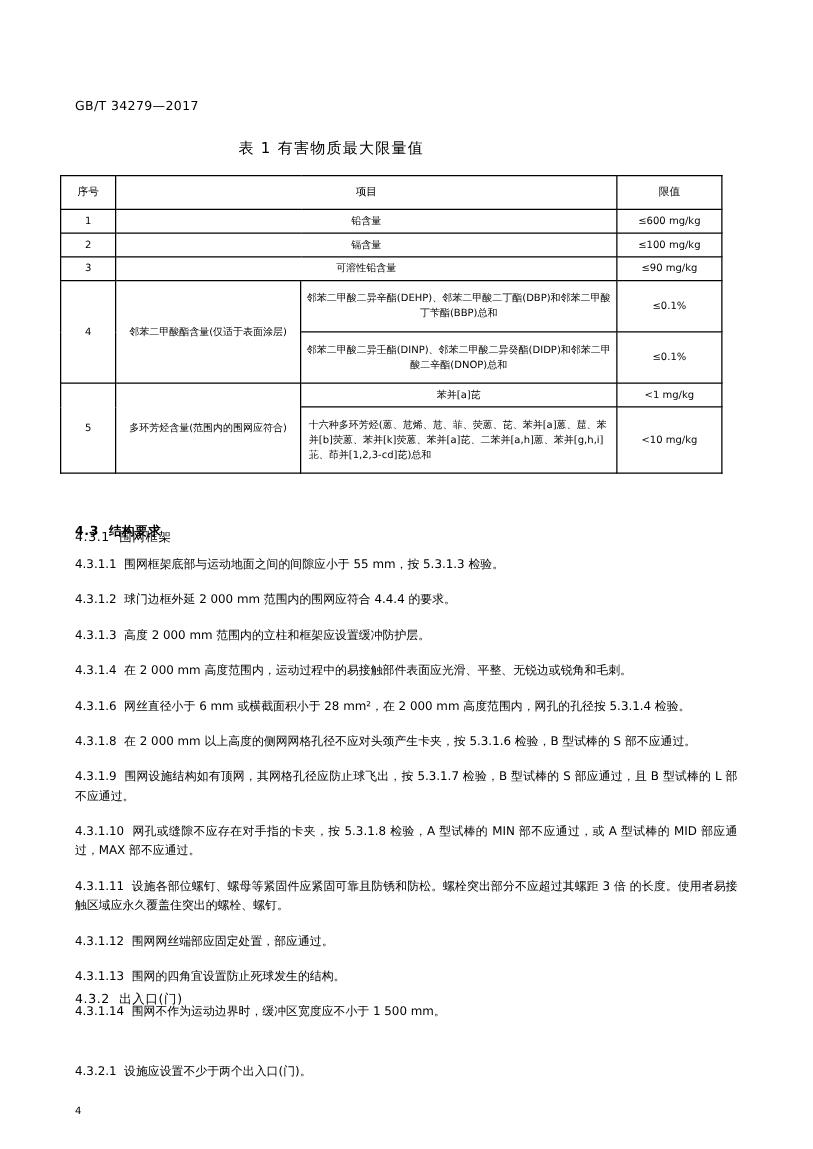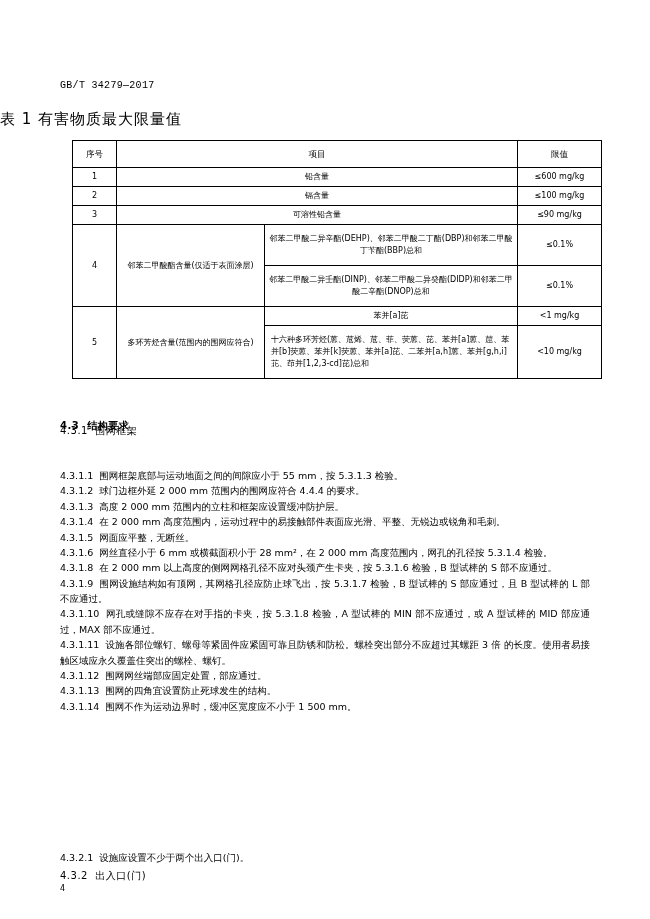--- a/index.html
+++ b/index.html
@@ -21,35 +21,34 @@
     height: 919px;
     padding: 0;
     box-sizing: border-box;
   }
   .header {
     position: absolute;
     top: 80px;
     left: 60px;
     font-size: 10px;
     letter-spacing: 0.3px;
-    font-family: Liberation Mono, monospace;
   }
   .table-title {
     position: absolute;
     top: 110px;
     left: 0;
     width: 530px;
-    text-align: left;
-    font-size: 15px;
+    text-align: center;
+    font-size: 12px;
     letter-spacing: 1px;
   }
   table.limits {
     position: absolute;
     top: 140px;
-    left: 72px;
+    left: 48px;
     width: 530px;
     border-collapse: collapse;
     font-size: 8px;
     table-layout: fixed;
   }
   table.limits td, table.limits th {
     border: 0.6px solid #000;
     text-align: center;
     vertical-align: middle;
     padding: 3px 2px;
@@ -82,21 +81,21 @@
     font-weight: normal;
     font-size: 10px;
     letter-spacing: 0.5px;
   }
   .para {
     font-size: 9.5px;
     line-height: 1.62;
     text-align: justify;
     margin: 0;
   }
-  .para + .para { margin-top: 0; }
+  .para + .para { margin-top: 13px; }
   .page-num {
     position: absolute;
     left: 60px;
     top: 884px;
     font-size: 8px;
   }
 </style>
 </head>
 <body>
 
@@ -166,37 +165,34 @@
       <span>4.3</span>&nbsp;&nbsp;<span>结构要求</span>
     </div>
   </div>
 
   <div class="section" style="top: 423px;">
     <div class="h3">
       <span>4.3.1</span>&nbsp;&nbsp;<span>围网框架</span>
     </div>
   </div>
 
-  <div class="section" style="top: 468px;">
+  <div class="section" style="top: 444px;">
     <p class="para">
       <span>4.3.1.1</span>&nbsp;&nbsp;<span>围网框架底部与运动地面之间的间隙应小于 55 mm，按 5.3.1.3 检验。</span>
     </p>
     <p class="para">
       <span>4.3.1.2</span>&nbsp;&nbsp;<span>球门边框外延 2 000 mm 范围内的围网应符合 4.4.4 的要求。</span>
     </p>
     <p class="para">
       <span>4.3.1.3</span>&nbsp;&nbsp;<span>高度 2 000 mm 范围内的立柱和框架应设置缓冲防护层。</span>
     </p>
     <p class="para">
       <span>4.3.1.4</span>&nbsp;&nbsp;<span>在 2 000 mm 高度范围内，运动过程中的易接触部件表面应光滑、平整、无锐边或锐角和毛刺。</span>
     </p>
     <p class="para">
-      <span>4.3.1.5</span>&nbsp;&nbsp;<span>网面应平整，无断丝。</span>
-    </p>
-    <p class="para">
       <span>4.3.1.6</span>&nbsp;&nbsp;<span>网丝直径小于 6 mm 或横截面积小于 28 mm²，在 2 000 mm 高度范围内，网孔的孔径按 5.3.1.4 检验。</span>
     </p>
     <p class="para">
       <span>4.3.1.8</span>&nbsp;&nbsp;<span>在 2 000 mm 以上高度的侧网网格孔径不应对头颈产生卡夹，按 5.3.1.6 检验，B 型试棒的 S 部不应通过。</span>
     </p>
     <p class="para">
       <span>4.3.1.9</span>&nbsp;&nbsp;<span>围网设施结构如有顶网，其网格孔径应防止球飞出，按 5.3.1.7 检验，B 型试棒的 S 部应通过，且 B 型试棒的 L 部不应通过。</span>
     </p>
     <p class="para">
       <span>4.3.1.10</span>&nbsp;&nbsp;<span>网孔或缝隙不应存在对手指的卡夹，按 5.3.1.8 检验，A 型试棒的 MIN 部不应通过，或 A 型试棒的 MID 部应通过，MAX 部不应通过。</span>
@@ -208,21 +204,21 @@
       <span>4.3.1.12</span>&nbsp;&nbsp;<span>围网网丝端部应固定处置，部应通过。</span>
     </p>
     <p class="para">
       <span>4.3.1.13</span>&nbsp;&nbsp;<span>围网的四角宜设置防止死球发生的结构。</span>
     </p>
     <p class="para">
       <span>4.3.1.14</span>&nbsp;&nbsp;<span>围网不作为运动边界时，缓冲区宽度应不小于 1 500 mm。</span>
     </p>
   </div>
 
-  <div class="section" style="top: 868px;">
+  <div class="section" style="top: 792px;">
     <div class="h3">
       <span>4.3.2</span>&nbsp;&nbsp;<span>出入口(门)</span>
     </div>
   </div>
 
   <div class="section" style="top: 850px;">
     <p class="para">
       <span>4.3.2.1</span>&nbsp;&nbsp;<span>设施应设置不少于两个出入口(门)。</span>
     </p>
   </div>

